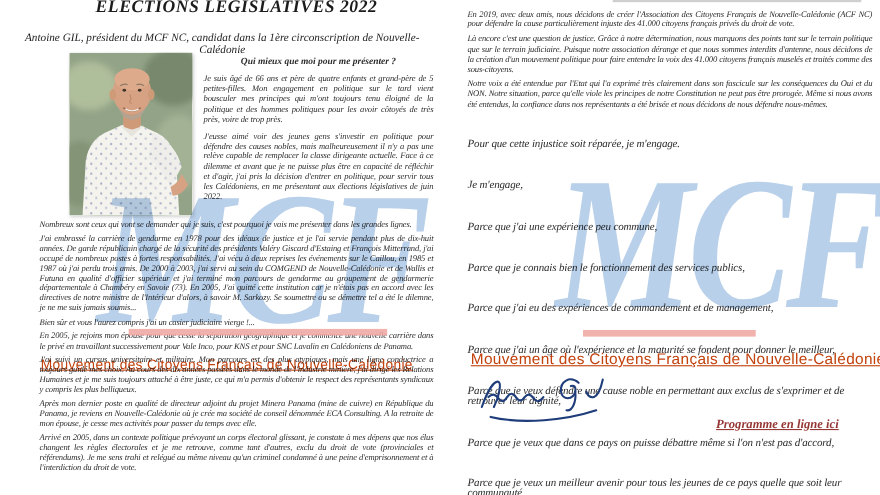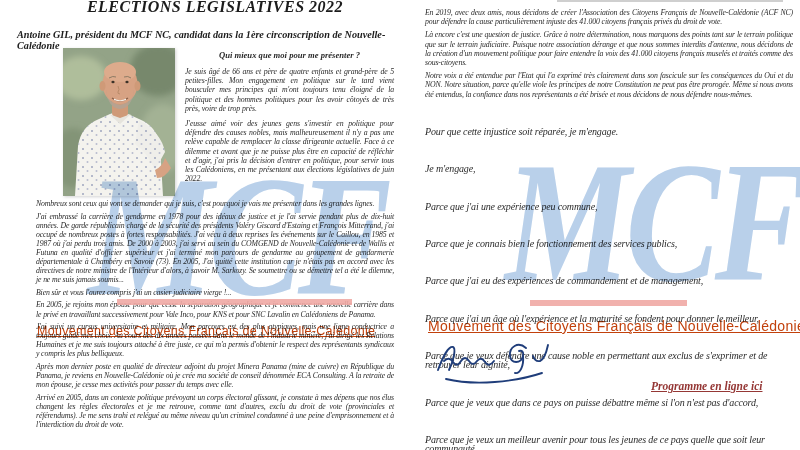--- a/index.html
+++ b/index.html
@@ -10,22 +10,22 @@
     font-style:italic;
     color:#2b2b2b;
   }
   
   .page-title{
     position:absolute;left:30px;top:-13px;width:370px;
     text-align:center;font-size:16px;font-weight:bold;
     letter-spacing:.5px;white-space:nowrap;color:#1c1c1c;
   }
   .subtitle{
-    position:absolute;left:17px;top:29px;width:392px;
-    font-size:10.2px;font-weight:bold;color:#1c1c1c;
+    position:absolute;left:6px;top:29px;width:392px;
+    text-align:center;font-size:10.2px;font-weight:normal;color:#1c1c1c;
   }
   
   .photo{
     position:absolute;left:63px;top:48px;width:112px;height:148px;
     box-shadow:1px 1px 3px rgba(0,0,0,.18);
   }
   
   .intro-col{position:absolute;left:185px;top:50px;width:209px;}
   .intro-heading{text-align:center;font-weight:bold;font-size:8.6px;margin:0 0 7px;}
   .intro-col p{font-size:7.8px;line-height:9.2px;text-align:justify;margin:0 0 6px;letter-spacing:-.1px;}

